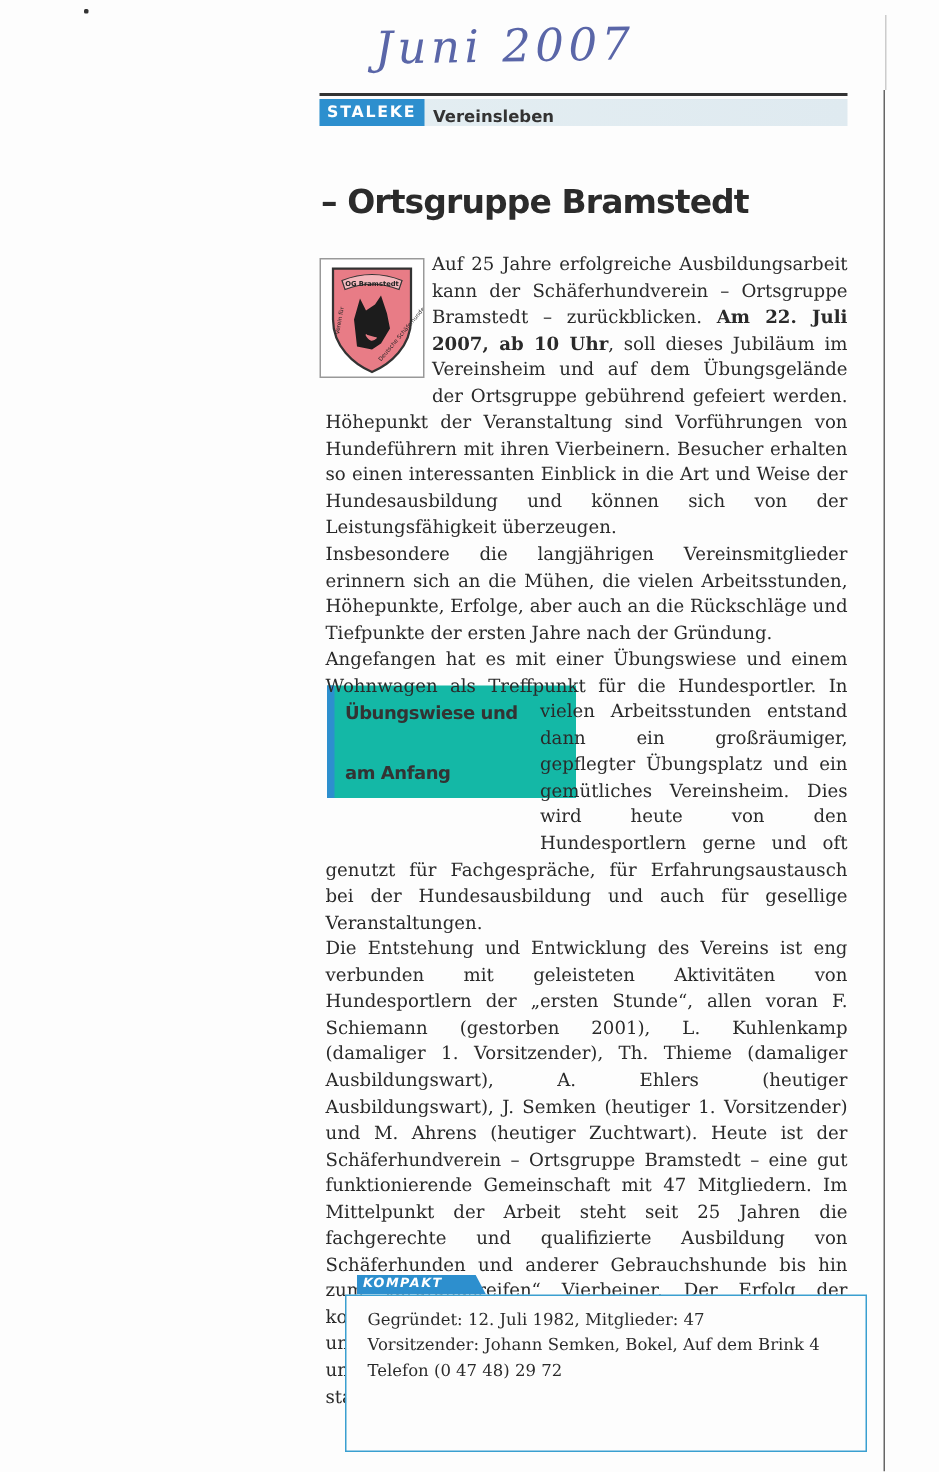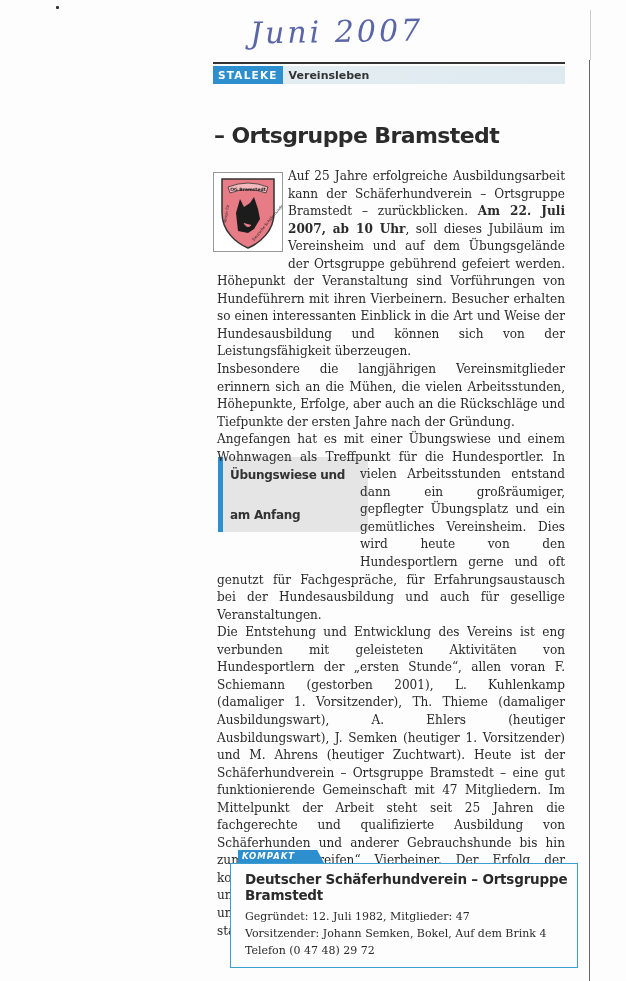--- a/index.html
+++ b/index.html
@@ -13,21 +13,21 @@
   .handwriting {
     position:absolute; left:250px; top:14px;
     font-family:"DejaVu Serif", serif; font-style:italic;
     font-size:30px; color:#5a66a8; letter-spacing:3px; font-weight:normal;
     transform:rotate(-1deg);
   }
   .rule-top { position:absolute; left:213px; top:62px; width:352px; height:2px; background:#333; }
   .header-bar {
     position:absolute; left:213px; top:66px; width:352px; height:18px;
     background:linear-gradient(to right,#e4eef2,#dfeaf0);
-    display:flex; align-items:center;
+    display:flex; align-items:flex-end;
   }
   .header-tag {
     background:#2d8fce; color:#fff; height:18px; line-height:18px;
     padding:0 5px; font-family:"DejaVu Sans", sans-serif; font-weight:bold;
     font-size:10.5px; letter-spacing:1.2px;
   }
   .header-section {
     padding-left:6px; font-family:"DejaVu Sans", sans-serif; font-weight:bold;
     font-size:11px; color:#333;
   }
@@ -44,22 +44,22 @@
   .logo svg { width:68px; height:78px; display:block; }
   .body-text {
     position:absolute; left:217px; top:168px; width:348px;
     font-size:12.1px; line-height:17.55px; color:#2a2a2a;
     text-align:justify;
   }
   .body-text p { margin:0; }
   .float-logo { float:left; width:71px; height:90px; }
   .float-quote { float:left; width:143px; height:92px; margin-top:2px; }
   .pullquote {
-    position:absolute; left:218px; top:457px; width:150px; height:75px;
-    background:#e5e5e5; border-left:5px solid #2d8fce; box-sizing:border-box;
+    position:absolute; left:218px; top:457px; width:166px; height:75px;
+    background:#14b8a6; border-left:5px solid #2d8fce; box-sizing:border-box;
     padding:8px 0 0 7px;
     font-family:"DejaVu Sans", sans-serif; font-weight:bold; font-size:12px;
     line-height:20px; color:#333; letter-spacing:-0.3px;
   }
   .byline-mark { display:inline-block; width:6px; height:6px; background:#333; margin:0 3px 1px 4px; }
   .byline { font-family:"DejaVu Sans", sans-serif; font-size:7px; font-weight:bold; color:#333; }
   .kompakt-tag {
     position:absolute; left:238px; top:850px; height:13px; width:86px;
     background:#2d8fce; color:#fff;
     font-family:"DejaVu Sans", sans-serif; font-weight:bold; font-size:8.5px;
@@ -122,20 +122,16 @@
 <div class="body-text">
   <div class="float-logo"></div>
   <p><span>Auf 25 Jahre erfolgreiche Ausbildungsarbeit kann der Schäferhundverein – Ortsgruppe Bramstedt – zurückblicken. </span><b>Am 22. Juli 2007, ab 10 Uhr</b><span>, soll dieses Jubiläum im Vereinsheim und auf dem Übungsgelände der Ortsgruppe gebührend gefeiert werden. Höhepunkt der Veranstaltung sind Vorführungen von Hundeführern mit ihren Vierbeinern. Besucher erhalten so einen interessanten Einblick in die Art und Weise der Hundesausbildung und können sich von der Leistungsfähigkeit überzeugen.</span></p>
   <p>Insbesondere die langjährigen Vereinsmitglieder erinnern sich an die Mühen, die vielen Arbeitsstunden, Höhepunkte, Erfolge, aber auch an die Rückschläge und Tiefpunkte der ersten Jahre nach der Gründung.</p>
   <p><span>Angefangen hat es mit einer Übungswiese und einem Wohnwagen als Treffpunkt für die Hundesportler. In vielen Arbeits</span><span class="float-quote"></span><span>stunden entstand dann ein großräumiger, gepflegter Übungsplatz und ein gemütliches Vereinsheim. Dies wird heute von den Hundesportlern gerne und oft genutzt für Fachgespräche, für Erfahrungsaustausch bei der Hundesausbildung und auch für gesellige Veranstaltungen.</span></p>
   <p><span>Die Entstehung und Entwicklung des Vereins ist eng verbunden mit geleisteten Aktivitäten von Hundesportlern der „ersten Stunde“, allen voran F. Schiemann (gestorben 2001), L. Kuhlenkamp (damaliger 1. Vorsitzender), Th. Thieme (damaliger Ausbildungswart), A. Ehlers (heutiger Ausbildungswart), J. Semken (heutiger 1. Vorsitzender) und M. Ahrens (heutiger Zuchtwart). Heute ist der Schäferhundverein – Ortsgruppe Bramstedt – eine gut funktionierende Gemeinschaft mit 47 Mitgliedern. Im Mittelpunkt der Arbeit steht seit 25 Jahren die fachgerechte und qualifizierte Ausbildung von Schäferhunden und anderer Gebrauchshunde bis hin zum „prüfungsreifen“ Vierbeiner. Der Erfolg der kompetenten Ausbildungsarbeit durch die Ausbilder und Hundeführer des Vereins zeigt sich in den guten und sehr guten Ergebnissen der regelmäßig stattfindenden Leistungsprüfungen.</span><span class="byline-mark"></span><span class="byline">Ursula Hess</span></p>
 </div>
 
 <div class="kompakt-tag">KOMPAKT</div>
 <div class="kompakt-box">
-  <p class="kompakt-title">
-    <span>Deutscher Schäferhundverein – Ortsgruppe</span><br>
-    <span>Bramstedt</span>
-  </p>
   <p class="kompakt-line">Gegründet: 12. Juli 1982, Mitglieder: 47</p>
   <p class="kompakt-line">Vorsitzender: Johann Semken, Bokel, Auf dem Brink 4</p>
   <p class="kompakt-line">Telefon (0 47 48) 29 72</p>
 </div>
 
 </body></html>

